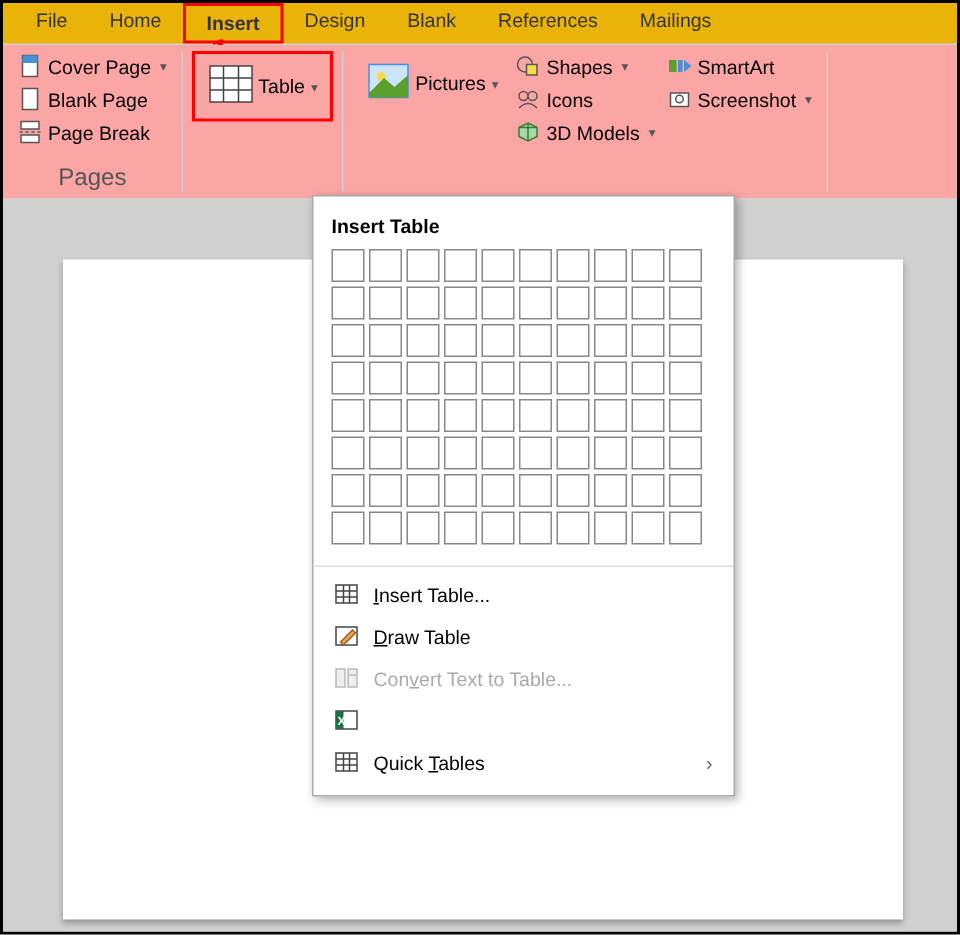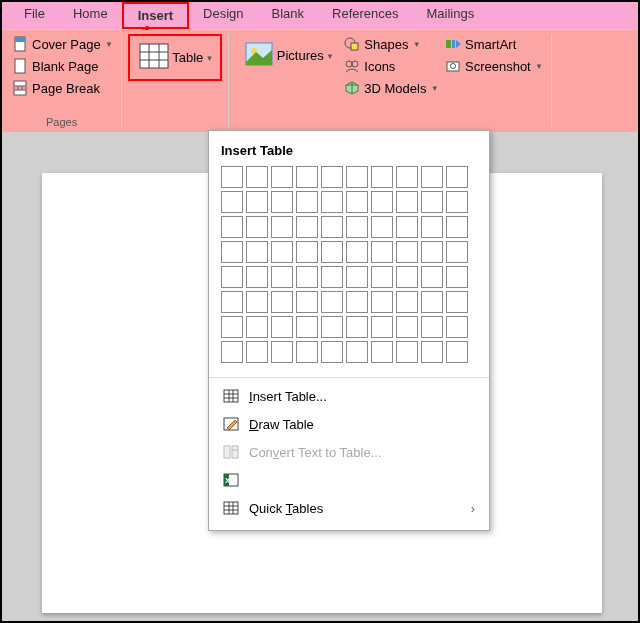--- a/index.html
+++ b/index.html
@@ -1,24 +1,24 @@
 <!DOCTYPE html>
 <html><head>
 <meta charset="utf-8">
 <style>
 body{margin:0;font-family:"Segoe UI",sans-serif;font-size:13px;background:#fff;width:640px;height:623px;overflow:hidden;border:2px solid #000;box-sizing:border-box}
-.tabs{display:flex;background:#f9a8d4;border-bottom:1px solid #d0d0d0;padding-left:8px}
+.tabs{display:flex;background:#eab308;border-bottom:1px solid #d0d0d0;padding-left:8px}
 .tab{padding:4px 14px;cursor:pointer;color:#333}
 .tab.active{border:2px solid red;font-weight:700}
 .anno1{position:absolute;left:140px;top:20px;color:red;font-size:26px;font-weight:bold;font-family:"Times New Roman",serif}
 .anno2{position:absolute;left:142px;top:60px;color:red;font-size:26px;font-weight:bold;font-family:"Times New Roman",serif}
 .ribbon{display:flex;background:#fca5a5;border-bottom:1px solid #d0d0d0;padding:4px 0;height:94px;position:relative}
 .group{display:flex;flex-direction:column;align-items:center;border-right:1px solid #d0d0d0;padding:0 6px;justify-content:space-between}
 .group-items{display:flex;flex-direction:column;gap:2px}
-.group-label{font-size:11px;color:#555;text-align:left;padding-top:2px}
+.group-label{font-size:16px;color:#555;text-align:left;padding-top:2px}
 .btn-row{display:flex;align-items:center;gap:4px;padding:2px 4px;cursor:pointer;white-space:nowrap}
 .caret{font-size:9px;color:#555;margin-left:2px}
 .big-btn{display:flex;flex-direction:row;align-items:center;padding:4px 8px;cursor:pointer;gap:2px}
 .big-btn.highlight{border:2px solid red}
 .icon{display:inline-flex;width:16px;height:16px;align-items:center;justify-content:center}
 .icon svg{width:16px;height:16px}
 .big-icon svg{width:32px;height:32px}
 .doc-area{background:#d0d0d0;height:480px;padding-top:40px;padding-left:40px}
 .page{background:#fff;width:560px;height:440px;box-shadow:0 2px 4px rgba(0,0,0,0.3)}
 .dropdown{position:absolute;left:208px;top:130px;background:#fff;border:1px solid #aaa;box-shadow:2px 2px 6px rgba(0,0,0,0.3);width:280px;padding:8px 0}

